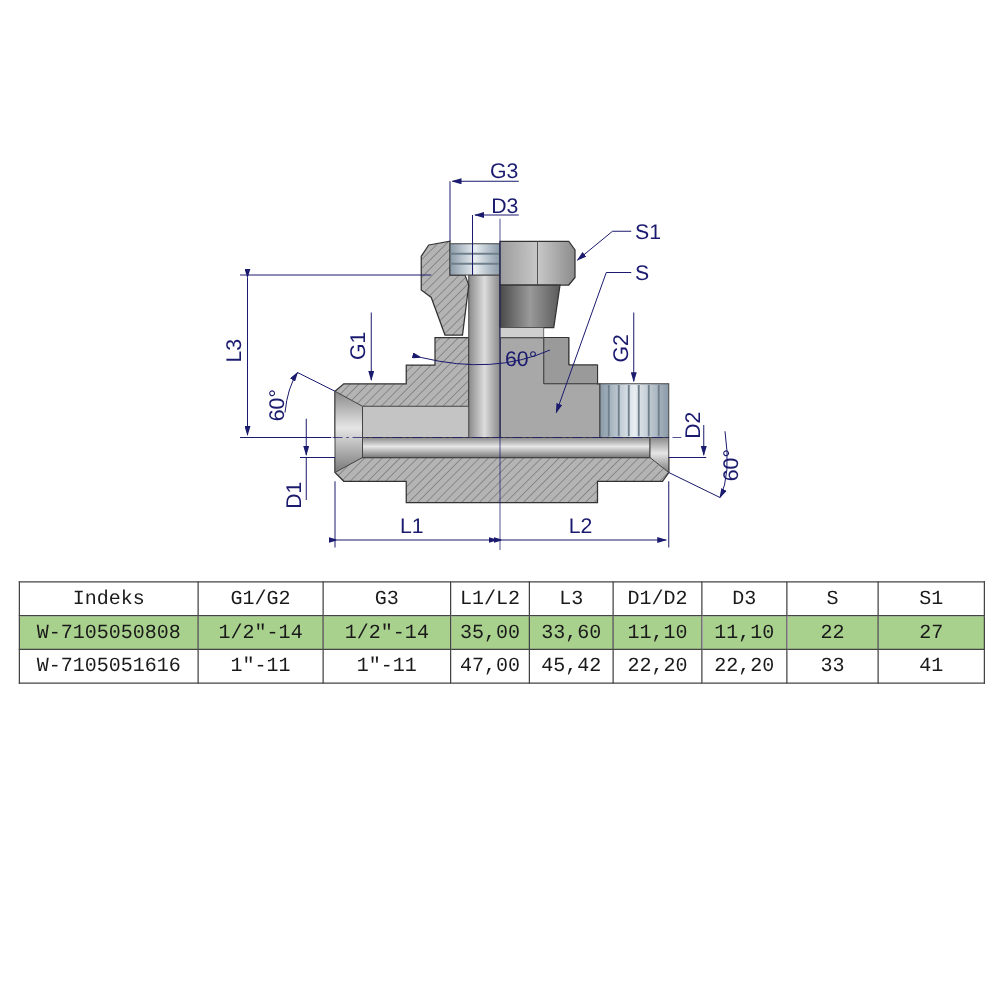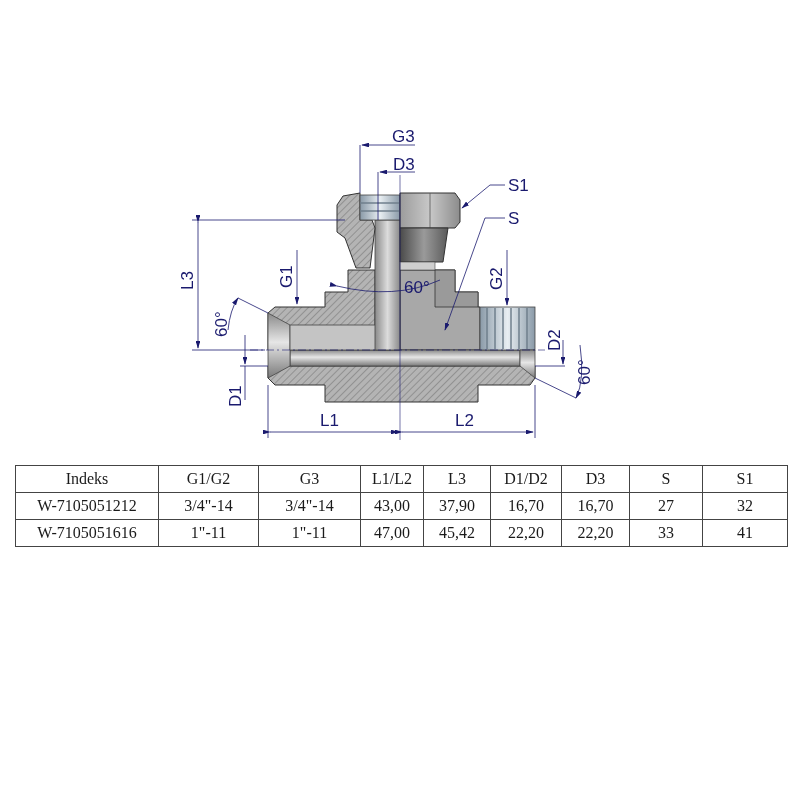--- a/index.html
+++ b/index.html
@@ -3,21 +3,21 @@
 <meta charset="utf-8">
 <style>
   html, body { margin: 0; padding: 0; background: #ffffff; }
   body { width: 800px; height: 800px; position: relative; overflow: hidden; font-family: "Liberation Sans", sans-serif; }
   #drawing { position: absolute; left: 0; top: 0; width: 800px; height: 460px; }
   .dim-label { font-family: "Liberation Sans", sans-serif; font-size: 17px; fill: #1a1a6e; }
   #spec-table {
     position: absolute; left: 15px; top: 465px;
     border-collapse: collapse; table-layout: fixed;
     width: 772px;
-    font-family: Liberation Serif, serif; font-size: 16px; color: #1a1a1a;
+    font-family: Liberation Mono, monospace; font-size: 16px; color: #1a1a1a;
   }
   #spec-table td, #spec-table th {
     border: 1.5px solid #444;
     height: 26px; padding: 0 2px;
     text-align: center; font-weight: normal;
     white-space: nowrap; overflow: hidden;
   }
   #spec-table tr.highlight td { background: var(--hl, #a9d18e); }
 </style>
 </head>
@@ -185,30 +185,30 @@
         <th>G3</th>
         <th>L1/L2</th>
         <th>L3</th>
         <th>D1/D2</th>
         <th>D3</th>
         <th>S</th>
         <th>S1</th>
       </tr>
   </thead>
   <tbody id="rows">
-      <tr>
-        <td>W-7105051212</td>
-        <td>3/4"-14</td>
-        <td>3/4"-14</td>
-        <td>43,00</td>
-        <td>37,90</td>
-        <td>16,70</td>
-        <td>16,70</td>
+      <tr class="highlight">
+        <td>W-7105050808</td>
+        <td>1/2"-14</td>
+        <td>1/2"-14</td>
+        <td>35,00</td>
+        <td>33,60</td>
+        <td>11,10</td>
+        <td>11,10</td>
+        <td>22</td>
         <td>27</td>
-        <td>32</td>
       </tr>
       <tr>
         <td>W-7105051616</td>
         <td>1"-11</td>
         <td>1"-11</td>
         <td>47,00</td>
         <td>45,42</td>
         <td>22,20</td>
         <td>22,20</td>
         <td>33</td>

